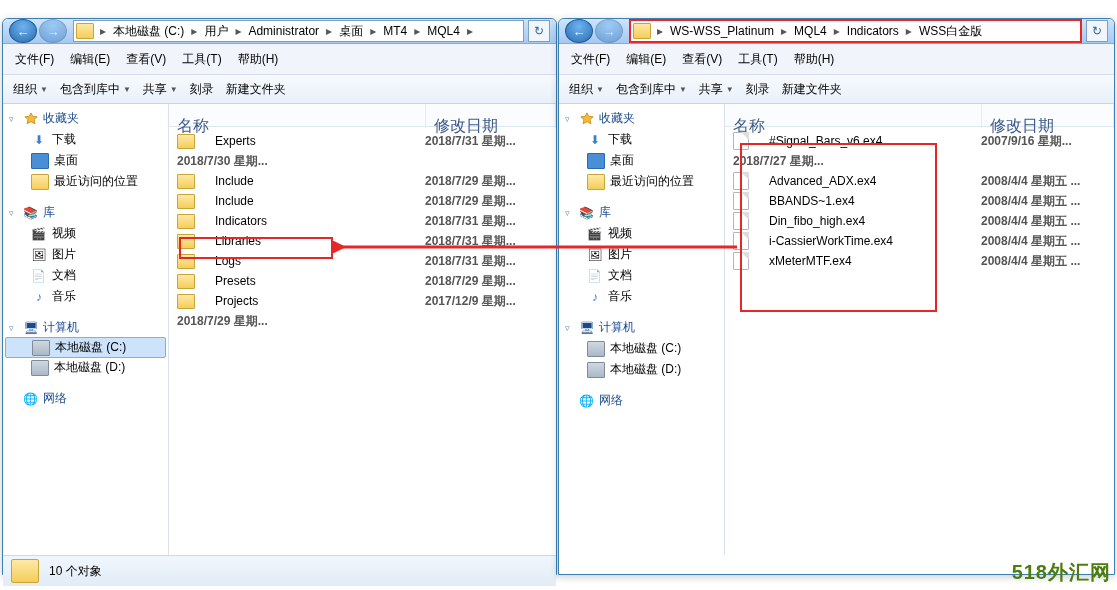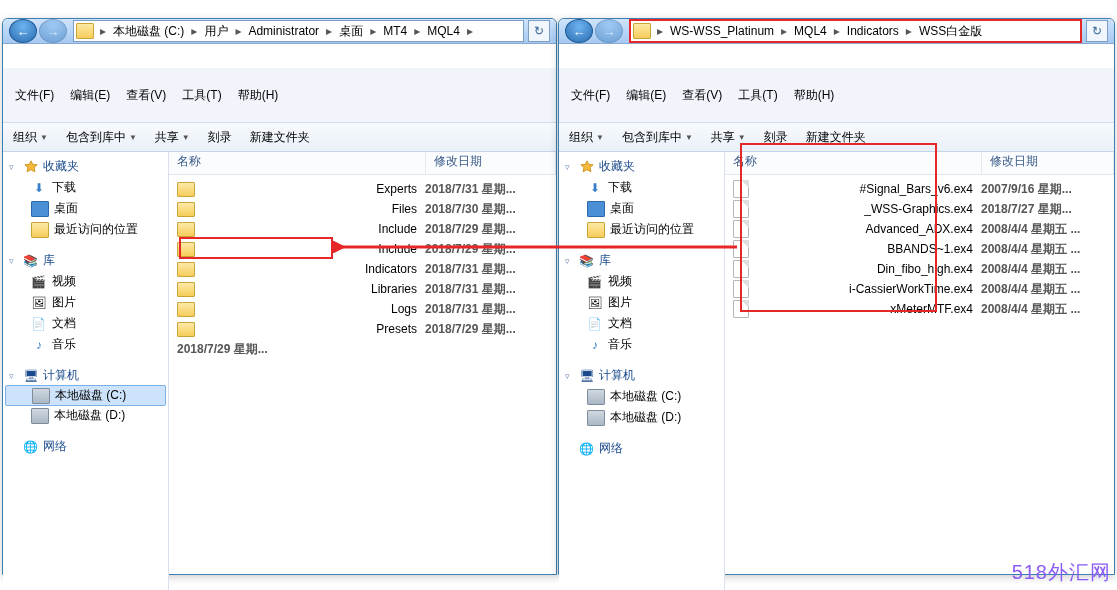--- a/index.html
+++ b/index.html
@@ -95,36 +95,35 @@
   color: #336699;
   cursor: pointer;
 }
 
 .menubar {
   height: 22px;
   background: #f1f5fb;
   border-bottom: 1px solid #d3dce8;
   display: flex;
   align-items: flex-end;
-  padding: 16px 4px;
-  margin-top: 24px;
+  padding: 4px 4px;
 }
 .menu-item {
   padding: 2px 8px;
   cursor: pointer;
 }
 
 .toolbar {
   height: 28px;
   background: linear-gradient(to bottom, #f7fafd, #e9f0f9);
   border-bottom: 1px solid #c6d4e8;
   display: flex;
   align-items: center;
   padding: 0 6px;
-  gap: 10px;
+  gap: 4px;
 }
 .tool-item {
   display: flex;
   align-items: center;
   gap: 3px;
   cursor: pointer;
   padding: 2px 4px;
 }
 .tool-item .drop { font-size: 8px; color: #555; }
 
@@ -175,43 +174,42 @@
   flex: 1;
   overflow: hidden;
 }
 .col-headers {
   display: flex;
   height: 22px;
   border-bottom: 1px solid #e0e6ef;
   background: #fbfcfe;
 }
 .col-h {
-  padding: 1px 8px;
+  padding: 12px 8px;
   border-right: 1px solid #e6ebf3;
   color: #3a5a88;
-  font-size: 12px;
+  font-size: 16px;
 }
 .col-name { width: 240px; }
 .col-date { flex: 1; }
 .rows {
   padding: 4px 0;
 }
 .file-row {
   display: flex;
   align-items: center;
   height: 20px;
   cursor: pointer;
 }
 .file-name-cell {
   display: flex;
   align-items: center;
-  gap: 5px;
+  gap: 20px;
   width: 240px;
   padding-left: 8px;
-  justify-content: space-between;
 }
 .file-date-cell {
   flex: 1;
   padding-left: 8px;
   color: #555;
   white-space: nowrap;
   overflow: hidden;
   font-weight: bold;
 }
 .folder-icon {
@@ -276,22 +274,22 @@
   width: 405px;
   height: 12px;
   pointer-events: none;
 }
 
 .watermark {
   position: absolute;
   right: 6px;
   bottom: 4px;
   font-size: 20px;
-  font-weight: normal;
-  color: #8b5cf6;
+  font-weight: bold;
+  color: #4d7c0f;
   font-family: Arial, sans-serif;
   letter-spacing: 1px;
 }
 </style>
 </head>
 <body>
 
 <div class="window win-left">
   <div class="titlebar">
     <div class="nav-buttons">
@@ -425,24 +423,20 @@
       </div>
       <div class="rows" id="left-rows">
           <div class="file-row">
             <div class="file-name-cell">
               <span class="folder-icon"></span>
               <span>Experts</span>
             </div>
             <div class="file-date-cell">2018/7/31 星期...</div>
           </div>
           <div class="file-row">
-            <div class="file-name-cell">
-              <span class="folder-icon"></span>
-              <span>Files</span>
-            </div>
             <div class="file-date-cell">2018/7/30 星期...</div>
           </div>
           <div class="file-row">
             <div class="file-name-cell">
               <span class="folder-icon"></span>
               <span>Include</span>
             </div>
             <div class="file-date-cell">2018/7/29 星期...</div>
           </div>
           <div class="file-row">
@@ -472,20 +466,27 @@
               <span>Logs</span>
             </div>
             <div class="file-date-cell">2018/7/31 星期...</div>
           </div>
           <div class="file-row">
             <div class="file-name-cell">
               <span class="folder-icon"></span>
               <span>Presets</span>
             </div>
             <div class="file-date-cell">2018/7/29 星期...</div>
+          </div>
+          <div class="file-row">
+            <div class="file-name-cell">
+              <span class="folder-icon"></span>
+              <span>Projects</span>
+            </div>
+            <div class="file-date-cell">2017/12/9 星期...</div>
           </div>
           <div class="file-row">
             <div class="file-date-cell">2018/7/29 星期...</div>
           </div>
         </div>
     </div>
   </div>
 
   <div class="statusbar">
     <div class="status-folder"></div>
@@ -621,24 +622,20 @@
       </div>
       <div class="rows" id="right-rows">
           <div class="file-row">
             <div class="file-name-cell">
               <span class="file-icon"></span>
               <span>#Signal_Bars_v6.ex4</span>
             </div>
             <div class="file-date-cell">2007/9/16 星期...</div>
           </div>
           <div class="file-row">
-            <div class="file-name-cell">
-              <span class="file-icon"></span>
-              <span>_WSS-Graphics.ex4</span>
-            </div>
             <div class="file-date-cell">2018/7/27 星期...</div>
           </div>
           <div class="file-row">
             <div class="file-name-cell">
               <span class="file-icon"></span>
               <span>Advanced_ADX.ex4</span>
             </div>
             <div class="file-date-cell">2008/4/4 星期五 ...</div>
           </div>
           <div class="file-row">

